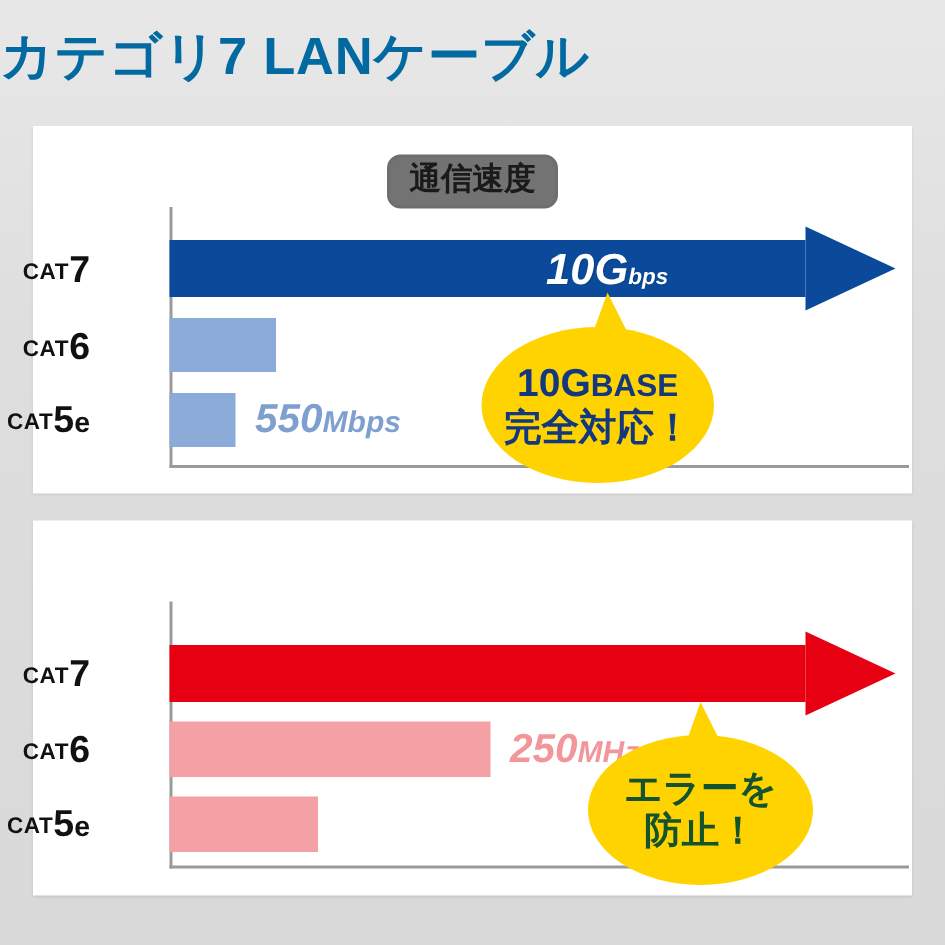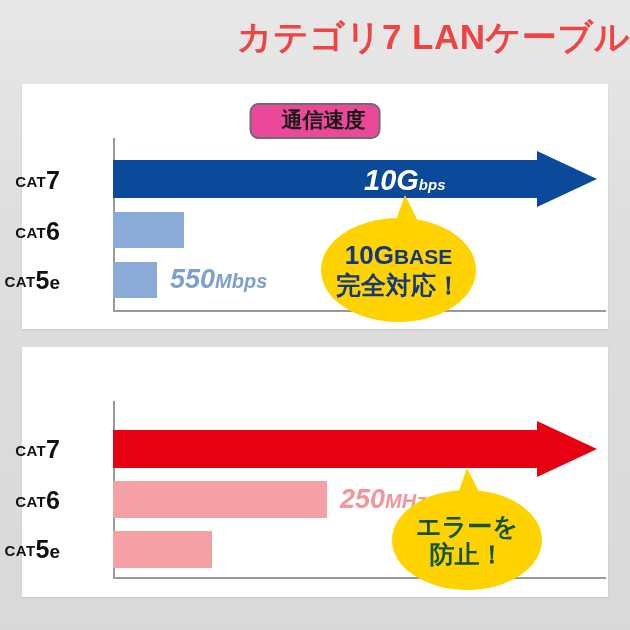--- a/index.html
+++ b/index.html
@@ -14,25 +14,25 @@
     background: linear-gradient(180deg, #e8e8e8 0%, #dedede 35%, #d9d9d9 100%);
     position: relative;
   }
 
   
   .page-title {
     position: absolute;
     left: 0;
     top: 14px;
     width: 630px;
-    text-align: right;
+    text-align: left;
     font-size: 35px;
     font-weight: bold;
     letter-spacing: 0.5px;
-    color: #ef4444;
+    color: #0369a1;
     white-space: nowrap;
   }
 
   
   .panel {
     position: absolute;
     left: 22px;
     width: 586px;
     background: #ffffff;
     box-shadow: 0 1px 2px rgba(0,0,0,0.10);
@@ -46,25 +46,25 @@
   }
 
   
   .section-tag {
     position: absolute;
     left: 50%;
     transform: translateX(-50%);
     top: 19px;
     border: 2px solid #6e6e6e;
     border-radius: 9px;
-    padding: 3px 13px 5px 30px;
+    padding: 3px 13px 5px 13px;
     font-size: 21px;
     font-weight: bold;
     color: #1a1a1a;
-    background: #ec4899;
+    background: #737373;
     white-space: nowrap;
     line-height: 1.15;
   }
 
   
   .axis-v {
     position: absolute;
     left: 91px;
     top: 54px;
     width: 2px;

